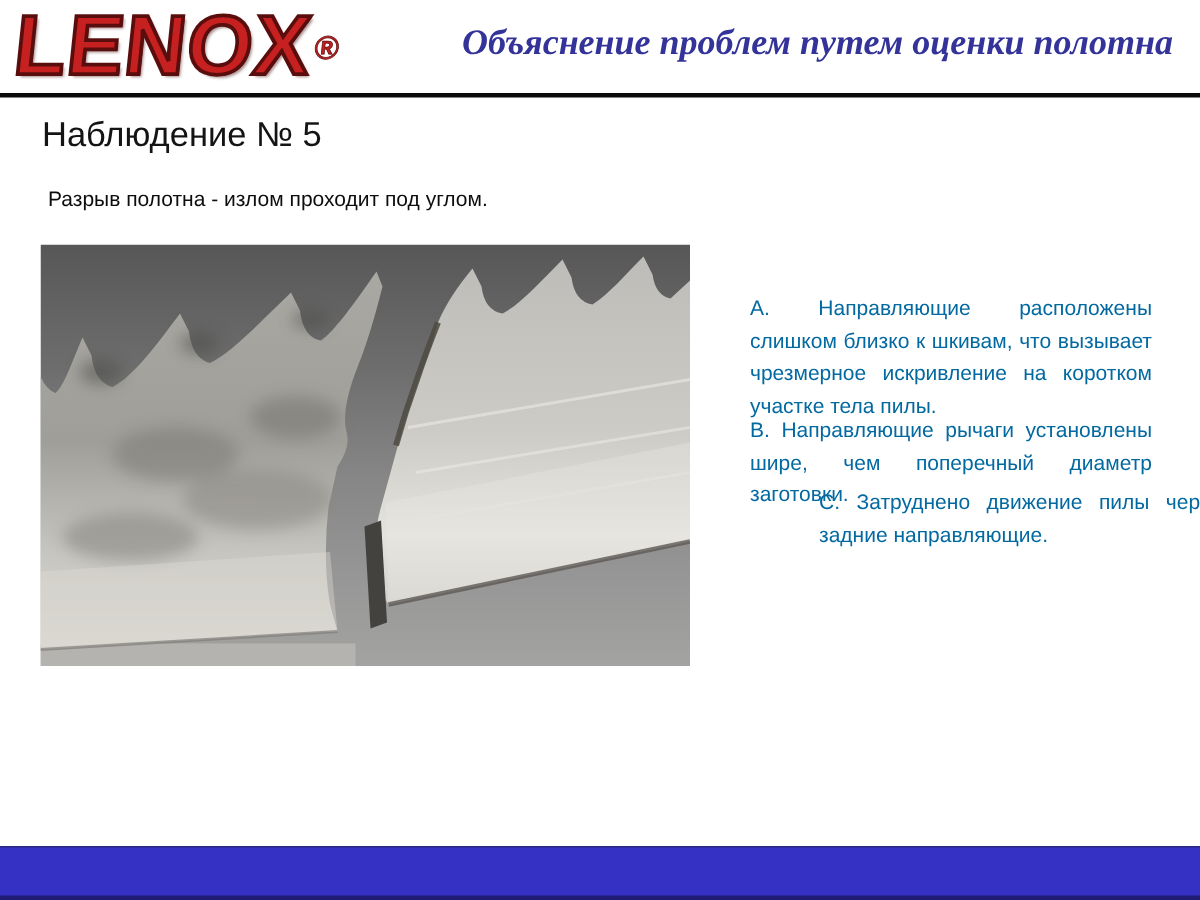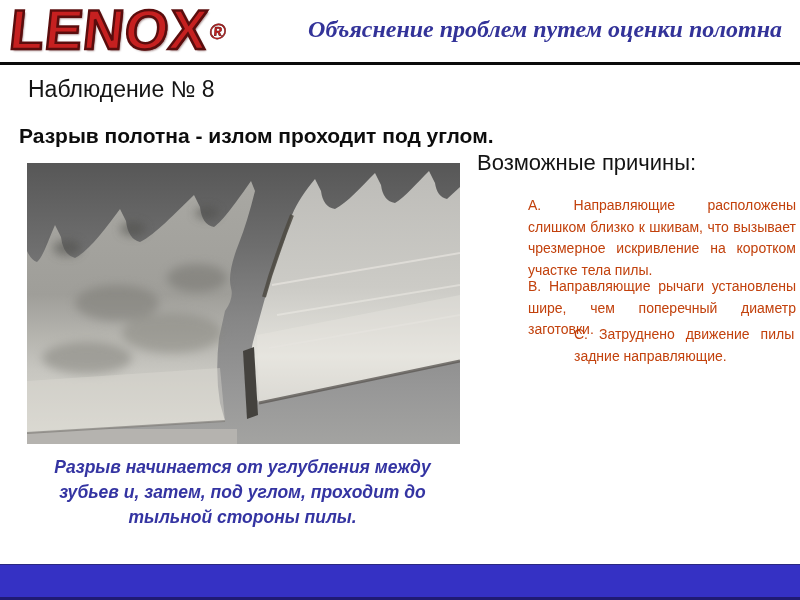--- a/index.html
+++ b/index.html
@@ -38,44 +38,44 @@
   .header-rule {
     position:absolute; left:0; top:62px; width:800px; height:3px;
     background:var(--rule-black);
   }
   
   .obs-heading {
     position:absolute; left:28px; top:76px;
     font-size:23px; font-weight:normal; color:#141414;
   }
   .obs-subheading {
-    position:absolute; left:19px; top:124px;
-    font-size:21px; font-weight:bold; color:#0d0d0d;
+    position:absolute; left:32px; top:124px;
+    font-size:14px; font-weight:normal; color:#0d0d0d;
   }
   
   .photo {
     position:absolute; left:27px; top:163px; width:433px; height:281px;
   }
   .photo svg { display:block; width:433px; height:281px; }
   .photo-caption {
     position:absolute; left:25px; top:455px; width:435px;
     text-align:center;
     font-style:italic; font-weight:bold;
     font-size:17.5px; line-height:25px;
     color:var(--caption-blue);
   }
   
   .causes-heading {
     position:absolute; left:477px; top:150px;
     font-size:22px; color:#141414;
   }
   .cause {
-    position:absolute; left:528px; width:268px;
+    position:absolute; left:500px; width:268px;
     font-size:14px; line-height:21.5px;
-    text-align:justify; color:#c2410c;
+    text-align:justify; color:#0369a1;
   }
   .cause-a { top:195px; }
   .cause-b { top:276px; }
   .cause-c { top:324px;margin-left:46px; }
   
   .footer-bar {
     position:absolute; left:0; top:564px; width:800px; height:36px;
     box-sizing:border-box;
     background:var(--footer-blue);
     border-top:1px solid #2b2880;
@@ -87,21 +87,21 @@
 
 <div class="slide">
 
   <div class="logo">
     <span class="logo-text">LENOX</span>
     <span class="logo-reg">®</span>
   </div>
   <div class="header-title">Объяснение проблем путем оценки полотна</div>
   <div class="header-rule"></div>
 
-  <div class="obs-heading">Наблюдение № 8</div>
+  <div class="obs-heading">Наблюдение № 5</div>
   <div class="obs-subheading">Разрыв полотна - излом проходит под углом.</div>
 
   <div class="photo">
     <svg viewBox="0 0 433 281" aria-hidden="true">
       <defs>
         <linearGradient id="bgGrad" x1="0" y1="0" x2="0" y2="1">
           <stop offset="0" stop-color="#575757"></stop>
           <stop offset="0.3" stop-color="#6e6e6e"></stop>
           <stop offset="0.55" stop-color="#868686"></stop>
           <stop offset="0.8" stop-color="#979797"></stop>
@@ -168,21 +168,19 @@
       <path d="M 242,185 L 433,152" stroke="#e6e4df" stroke-width="2" opacity="0.5" fill="none"></path>
       <polygon points="230,172 433,132 433,198 232,240" fill="#ebe9e3" opacity="0.35"></polygon>
 
       <path d="M 265,52 Q 257,72 251,90 Q 243,112 237,134" stroke="#4e4a42" stroke-width="4" fill="none" opacity="0.85"></path>
       <polygon points="216,188 227,184 231,252 220,256" fill="#44423e"></polygon>
       <path d="M 232,240 L 433,198" stroke="#5c5955" stroke-width="3" fill="none" opacity="0.8"></path>
       <path d="M 0,270 L 198,258" stroke="#807e79" stroke-width="2" fill="none" opacity="0.7"></path>
     </svg>
   </div>
 
-  <div class="photo-caption">Разрыв начинается от углубления между зубьев и, затем, под углом, проходит до тыльной стороны пилы.</div>
 
-  <div class="causes-heading">Возможные причины:</div>
   <div class="cause cause-a">А. Направляющие расположены слишком близко к шкивам, что вызывает чрезмерное искривление на коротком участке тела пилы.</div>
   <div class="cause cause-b">В. Направляющие рычаги установлены шире, чем поперечный диаметр заготовки.</div>
   <div class="cause cause-c">С.  Затруднено движение пилы через задние направляющие.</div>
 
   <div class="footer-bar"></div>
 </div>
 
 </body></html>

